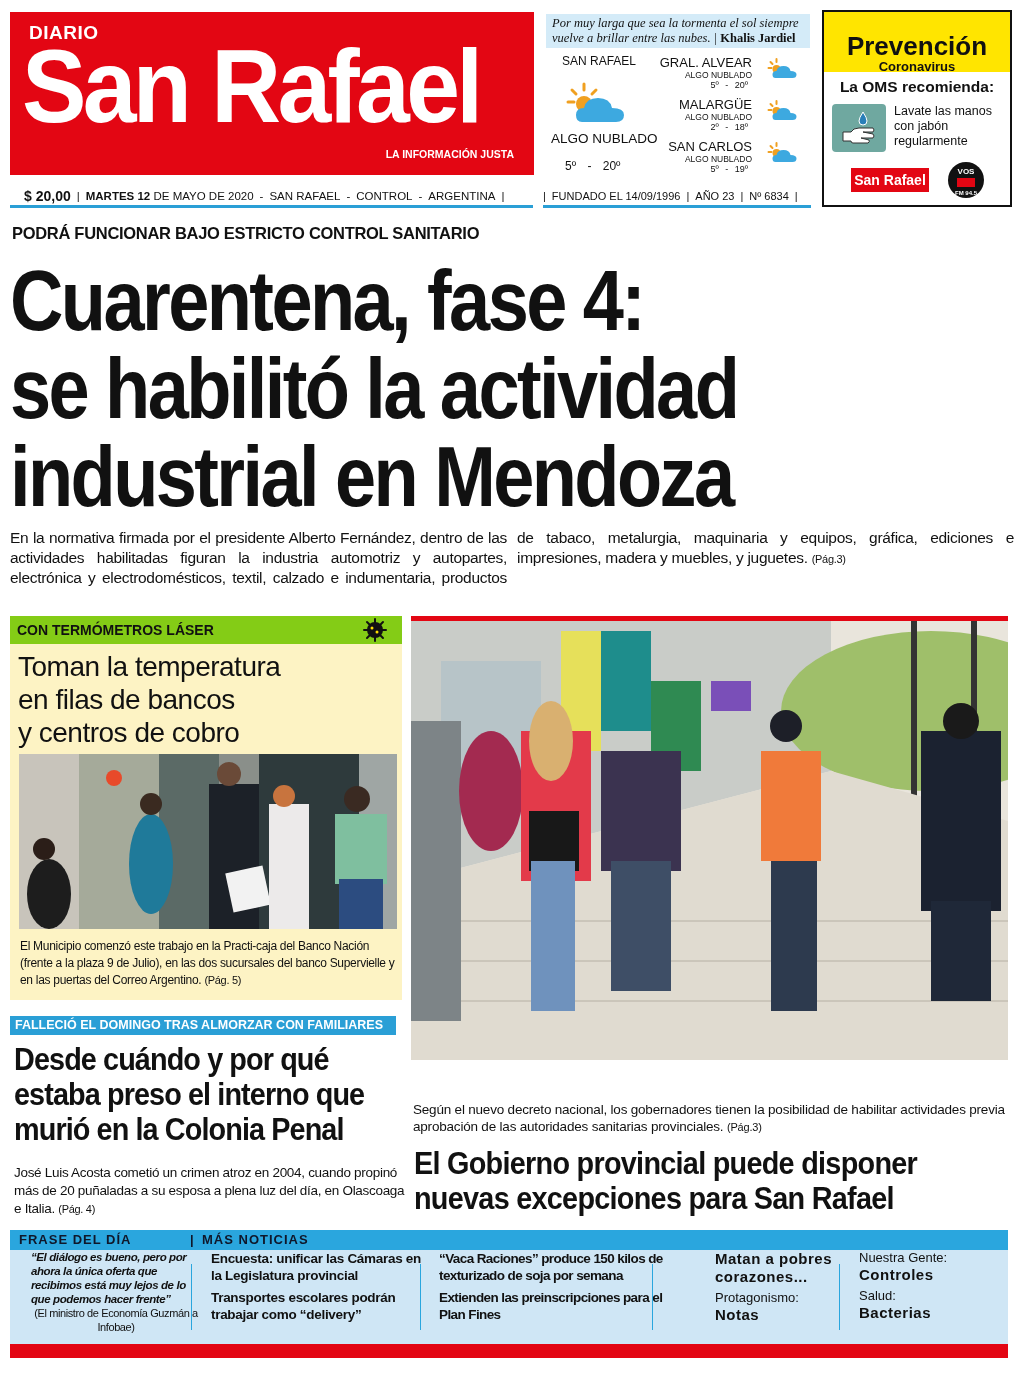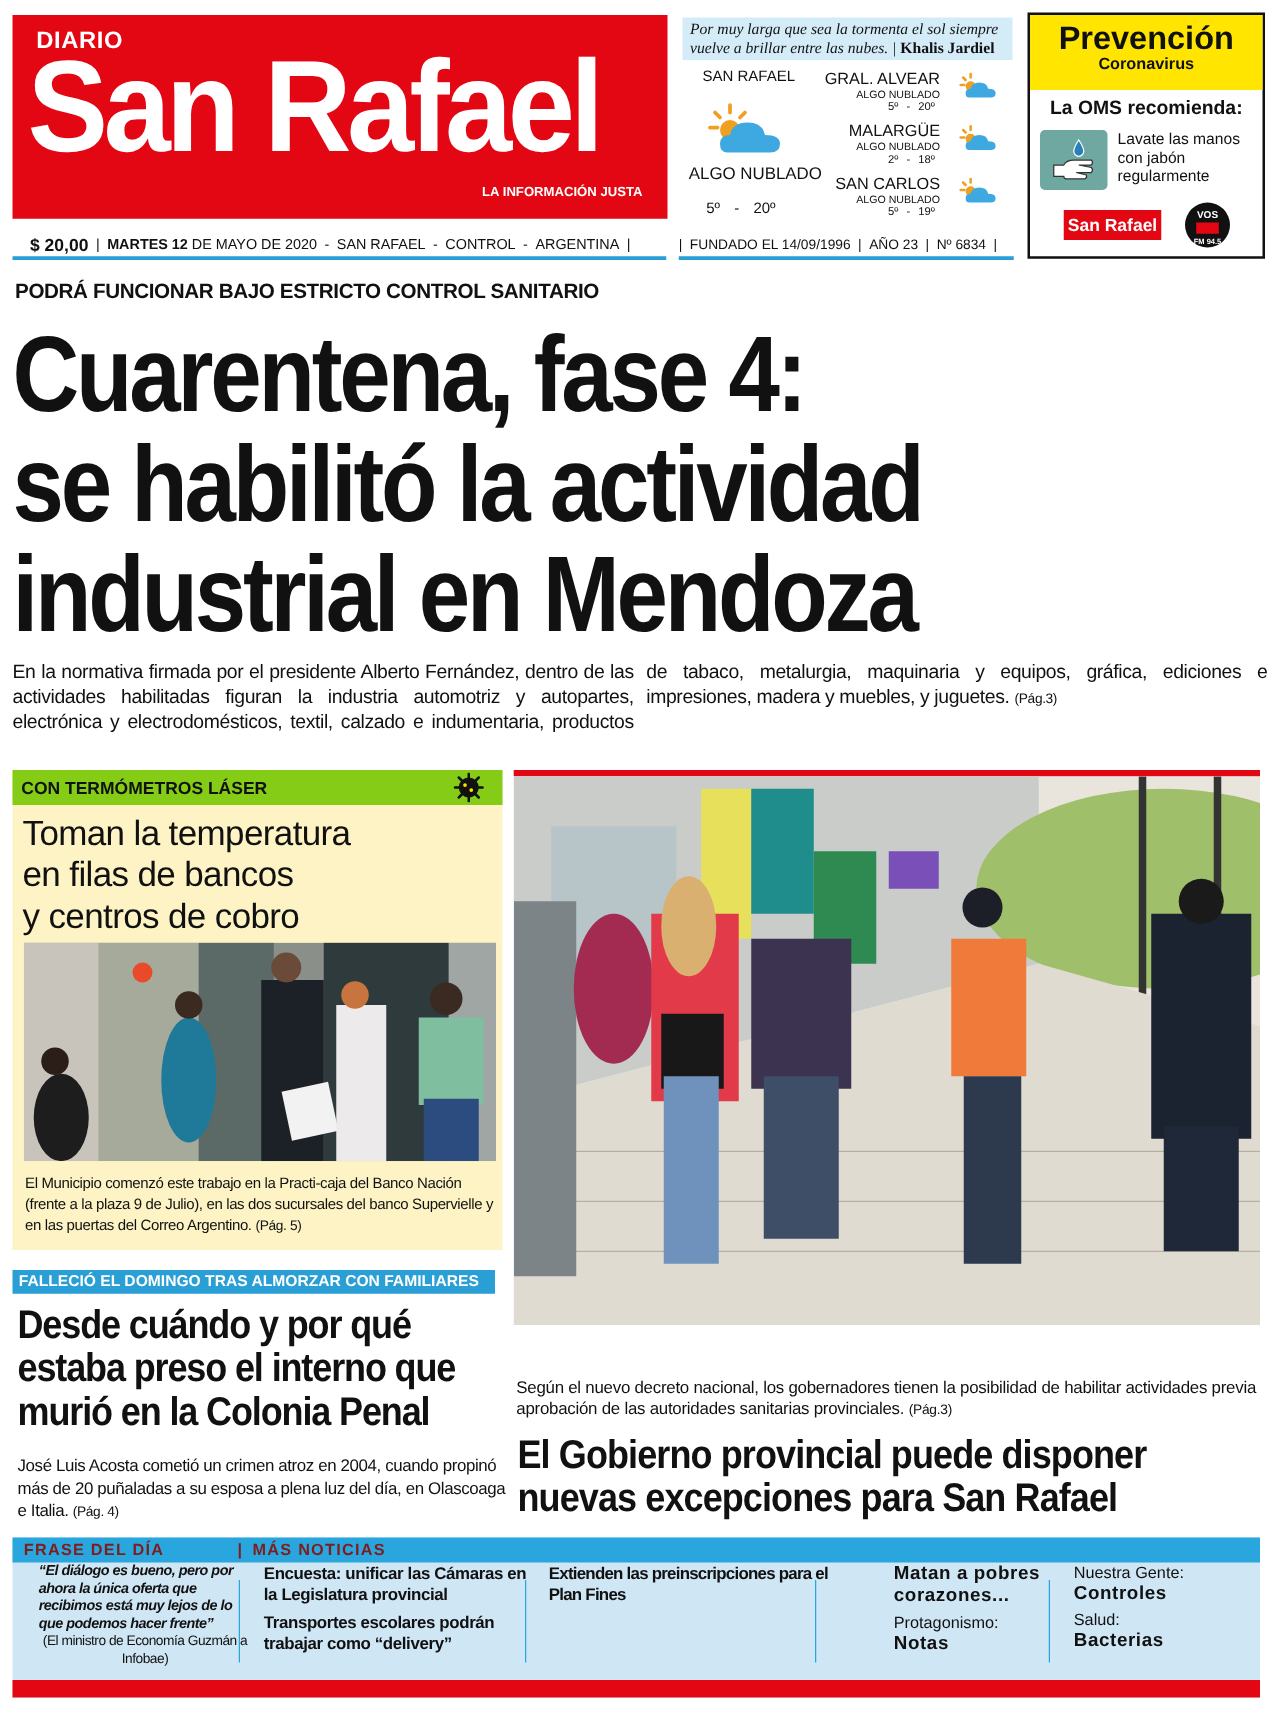--- a/index.html
+++ b/index.html
@@ -31,21 +31,21 @@
   .wx-row .city { font-size: 13px; line-height: 14px; padding-right: 48px; }
   .wx-row .desc { font-size: 8.5px; line-height: 10px; padding-right: 48px; }
   .wx-row .temp { font-size: 9px; line-height: 11px; padding-right: 52px; word-spacing: 4px; }
   .wx-row .ico { position: absolute; right: 0; top: 2px; }
 
   .foundline { left: 543px; top: 186px; width: 268px; height: 22px; font-size: 11px; display: flex; align-items: center; gap: 6px; border-bottom: 3px solid #2a9fd6; }
 
   
   .prev { left: 822px; top: 10px; width: 190px; height: 197px; border: 2px solid #111; background: #fff; }
   .prev .top { height: 60px; background: #ffe500; text-align: center; }
-  .prev .title { font-weight: 700; font-size: 26px; padding-top: 4px; line-height: 28px; }
+  .prev .title { font-weight: 700; font-size: 26px; padding-top: 20px; line-height: 28px; }
   .prev .sub { font-weight: 700; font-size: 13px; line-height: 14px; }
   .prev .oms { font-weight: 700; font-size: 15.5px; text-align: center; margin-top: 6px; }
   .prev .hand { position: absolute; left: 8px; top: 92px; width: 54px; height: 48px; background: #6fa8a0; border-radius: 4px; display: flex; align-items: center; justify-content: center; }
   .prev .handtxt { position: absolute; left: 70px; top: 92px; font-size: 12.5px; line-height: 15px; }
   .prev .logo-sr { position: absolute; left: 27px; top: 156px; width: 78px; height: 24px; background: #e30613; color: #fff; font-weight: 700; font-size: 14px; text-align: center; line-height: 24px; }
   .prev .logo-vos { position: absolute; left: 124px; top: 150px; width: 36px; height: 36px; border-radius: 50%; background: #111; color: #fff; font-size: 8px; font-weight: 700; text-align: center; line-height: 10px; padding-top: 5px; }
   .prev .logo-vos .bars { display: block; margin: 1px auto; width: 18px; height: 9px; background: #e30613; }
 
   
   .kicker { left: 12px; top: 224px; font-size: 16.5px; font-weight: 700; letter-spacing: -0.3px; }
@@ -65,21 +65,21 @@
   .sechead { left: 14px; top: 1042px; width: 400px; font-weight: 700; font-size: 32px; line-height: 35px; letter-spacing: -1px; transform: scaleX(0.9); transform-origin: left top; width: 440px; }
   .secbody { left: 14px; top: 1164px; width: 392px; font-size: 13.5px; line-height: 18px; letter-spacing: -0.3px; }
 
   
   .bigphoto { left: 411px; top: 616px; width: 597px; height: 444px; border-top: 5px solid #e30613; overflow: hidden; background: #ddd; }
   .bigcap { left: 413px; top: 1101px; width: 600px; font-size: 13.5px; line-height: 17px; letter-spacing: -0.2px; }
   .bighead { left: 414px; top: 1146px; width: 640px; font-weight: 700; font-size: 32px; line-height: 35px; letter-spacing: -0.8px; transform: scaleX(0.9); transform-origin: left top; }
 
   
   .band { left: 10px; top: 1230px; width: 998px; height: 128px; background: #cfe6f5; }
-  .band .bhead { height: 20px; background: #2aa6de; color: #7f1d1d; font-weight: 700; font-size: 13px; line-height: 20px; letter-spacing: 1px; position: relative; }
+  .band .bhead { height: 20px; background: #2aa6de; color: #0f172a; font-weight: 700; font-size: 13px; line-height: 20px; letter-spacing: 1px; position: relative; }
   .band .bhead .l1 { position: absolute; left: 9px; }
   .band .bhead .sep { position: absolute; left: 180px; }
   .band .bhead .l2 { position: absolute; left: 192px; }
   .band .redbar { position: absolute; left: 0; bottom: 0; width: 100%; height: 14px; background: #e30613; }
   .band .col { position: absolute; top: 20px; margin-left: 13px; }
   .band .vline { position: absolute; top: 34px; width: 1px; height: 66px; background: #2aa6de; }
   .band .frase { left: 8px; width: 170px; font-size: 11.5px; line-height: 14px; letter-spacing: -0.4px; }
   .band .frase .q { font-weight: 700; font-style: italic; }
   .band .frase .src { font-size: 11px; text-align: center; }
   .band .news { font-weight: 700; font-size: 13.5px; line-height: 17px; letter-spacing: -0.3px; }
@@ -341,20 +341,21 @@
   </div>
 
   <div class="vline" style="left:181px;"></div>
   <div class="col news" style="left:188px; width:220px;">
     <p>Encuesta: unificar las Cámaras en la Legislatura provincial</p>
     <p>Transportes escolares podrán trabajar como “delivery”</p>
   </div>
 
   <div class="vline" style="left:410px;"></div>
   <div class="col news" style="left:416px; width:224px; letter-spacing:-0.6px;">
+    <p>“Vaca Raciones” produce 150 kilos de texturizado de soja por semana</p>
     <p>Extienden las preinscripciones para el Plan Fines</p>
   </div>
 
   <div class="vline" style="left:642px;"></div>
   <div class="col" style="left:644px; width:186px;padding-left:48px;">
     <div class="big">Matan a pobres corazones...</div>
     <div class="lbl">Protagonismo:</div>
     <div class="big">Notas</div>
   </div>
 

